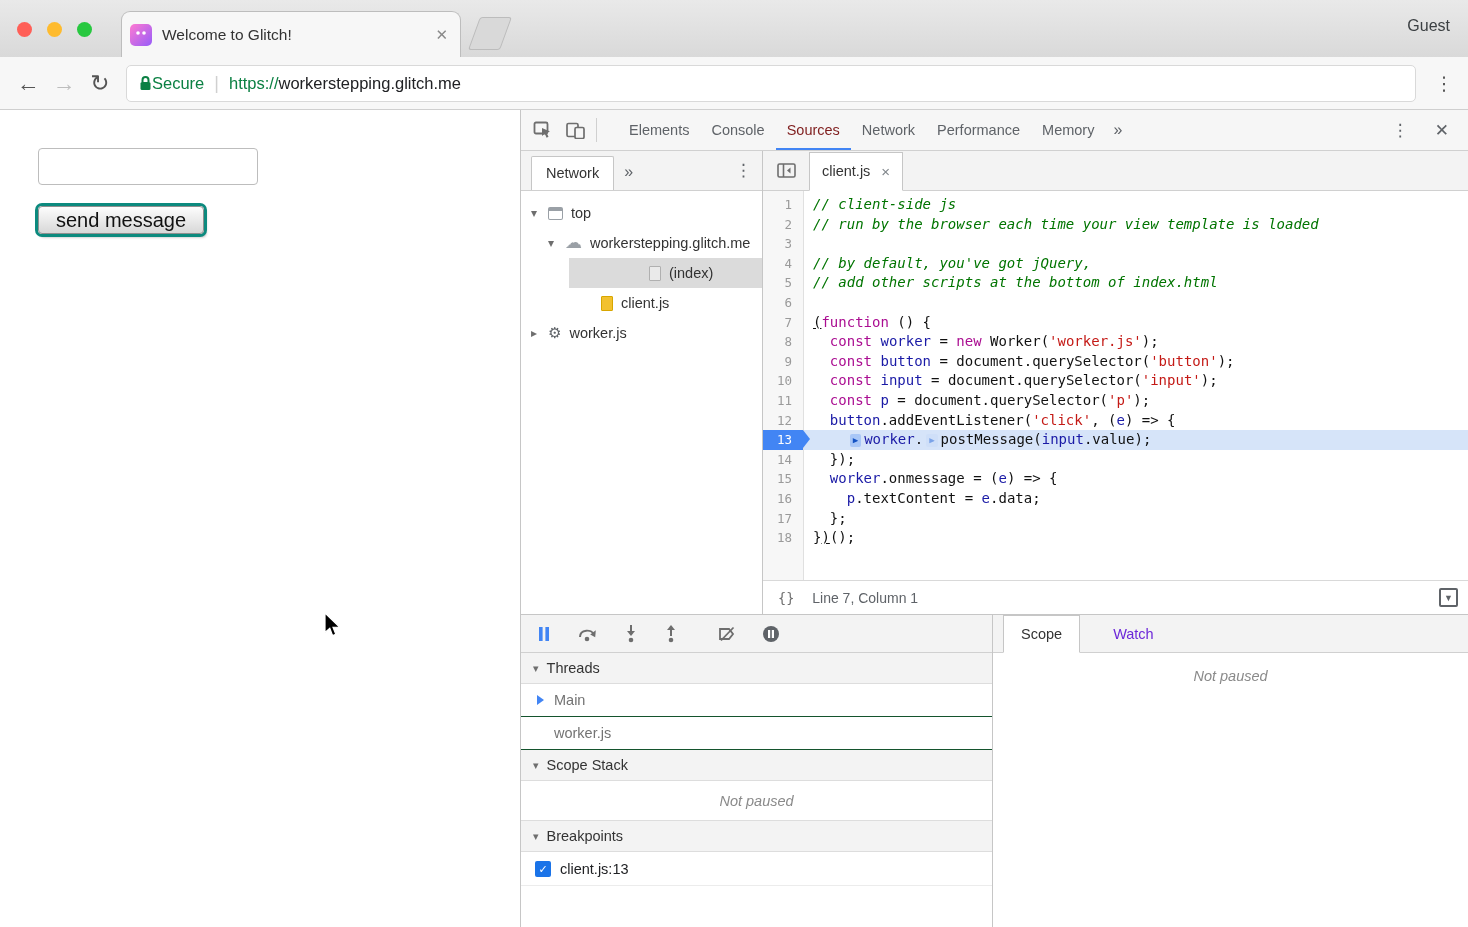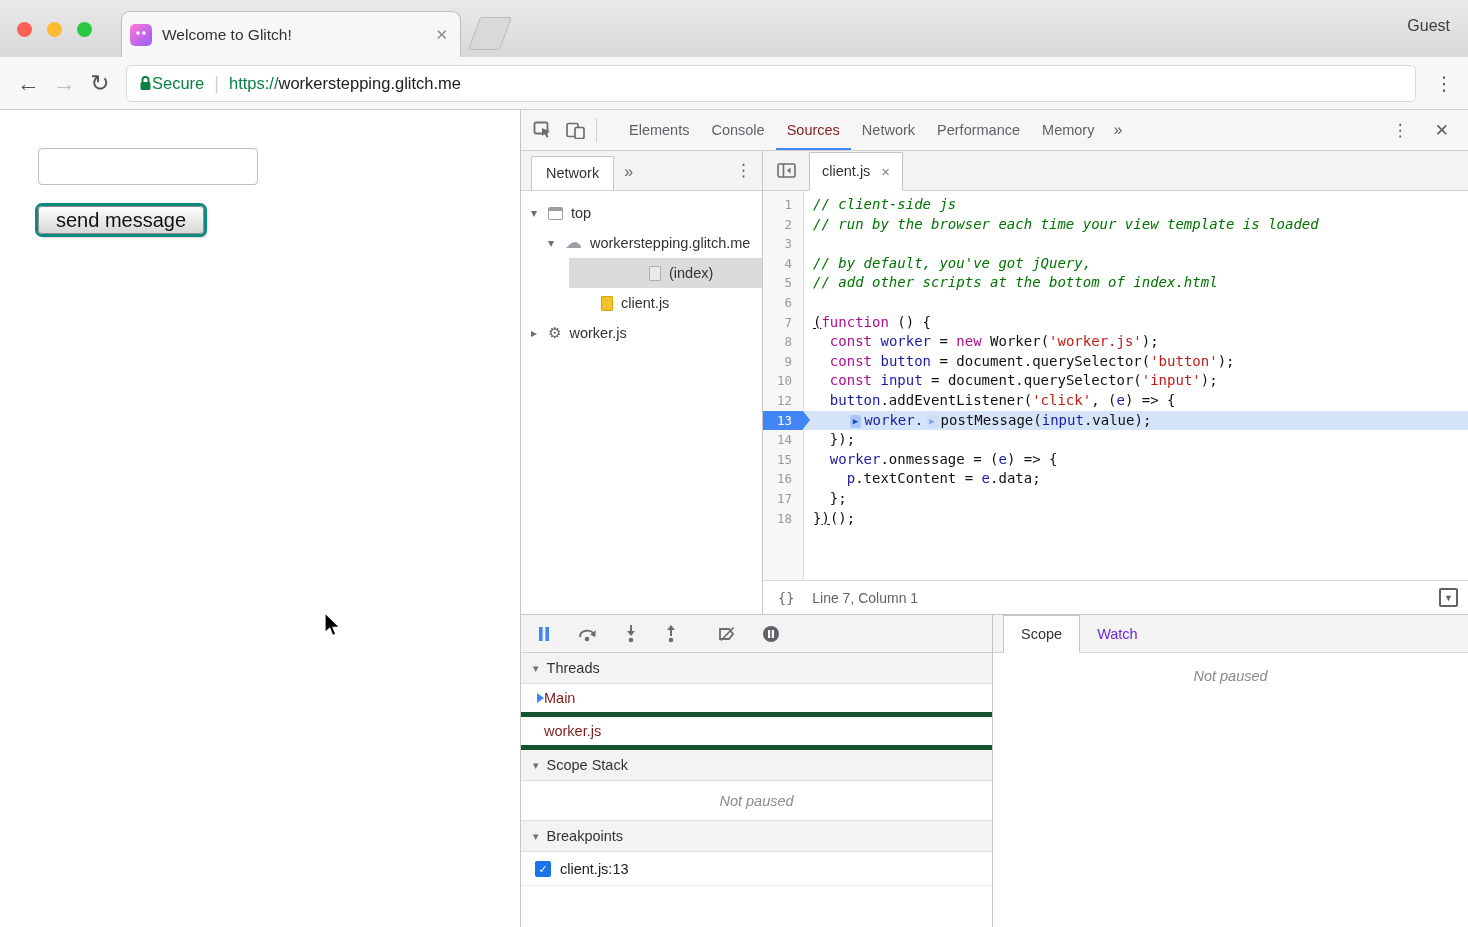--- a/index.html
+++ b/index.html
@@ -118,36 +118,36 @@
              font-size:9px; color:#5f6368; }
 
   .dt-debug { flex:1; min-height:0; display:flex; }
   .debug-left { width:472px; min-width:472px; border-right:1px solid #c6c6c6; display:flex; flex-direction:column; }
   .dbg-toolbar { height:38px; min-height:38px; background:#f3f3f3; border-bottom:1px solid #d0d0d0;
                  display:flex; align-items:center; padding-left:16px; gap:26px; }
   .dbg-btn { display:flex; align-items:center; justify-content:center; }
   .section-header { height:31px; min-height:31px; background:#f3f3f3; border-bottom:1px solid #ddd;
                     display:flex; align-items:center; padding-left:12px; gap:8px; font-size:14.5px; color:#333; }
   .section-caret { color:#6e6e6e; font-size:11px; }
-  .thread-row { height:33px; display:flex; align-items:center; border-bottom:5px solid #14532d;
-                padding-left:16px; font-size:14.5px; color:#7f1d1d; }
+  .thread-row { height:33px; display:flex; align-items:center; border-bottom:1px solid #14532d;
+                padding-left:16px; font-size:14.5px; color:#737373; gap:10px; }
   .thread-arrow { width:0; height:0; border-left:7px solid #4285f4;
                   border-top:5px solid transparent; border-bottom:5px solid transparent; }
   .thread-arrow.off { visibility:hidden; }
   .empty-state { height:40px; display:flex; align-items:center; justify-content:center;
                  color:#8a8a8a; font-style:italic; font-size:14.5px; border-bottom:1px solid #ddd; }
   .bp-item { padding:9px 0 8px 14px; border-bottom:1px solid #ececec; }
   .bp-line1 { display:flex; align-items:center; gap:9px; font-size:14.5px; color:#202124; }
   .bp-check { width:16px; height:16px; min-width:16px; background:#1a73e8; border-radius:2px; color:#fff;
               font-size:11px; display:flex; align-items:center; justify-content:center; }
   .bp-code { margin-top:7px; font-family:"DejaVu Sans Mono", monospace; font-size:13.5px; color:#222; }
 
   .debug-right { flex:1; min-width:0; display:flex; flex-direction:column; }
   .side-tabs { height:38px; min-height:38px; background:#f3f3f3; border-bottom:1px solid #d0d0d0;
-               display:flex; align-items:stretch; padding-left:10px; }
+               display:flex; align-items:stretch; padding-left:10px;gap:16px; }
   .side-tab { padding:0 17px; display:flex; align-items:center; font-size:14.5px; color:#6d28d9; }
   .side-tab.active { background:#fff; border:1px solid #c6c6c6; border-bottom:1px solid #fff;
                      margin-bottom:-1px; color:#333; }
   .side-empty { margin-top:15px; text-align:center; color:#8a8a8a; font-style:italic; font-size:14.5px; }
 </style>
 </head>
 <body>
 
 <div class="window">
 
@@ -289,20 +289,21 @@
               <div class="code-line"><span class="ln">1</span><span class="lc"><span class="tok-com">// client-side js</span></span></div>
               <div class="code-line"><span class="ln">2</span><span class="lc"><span class="tok-com">// run by the browser each time your view template is loaded</span></span></div>
               <div class="code-line"><span class="ln">3</span><span class="lc"></span></div>
               <div class="code-line"><span class="ln">4</span><span class="lc"><span class="tok-com">// by default, you've got jQuery,</span></span></div>
               <div class="code-line"><span class="ln">5</span><span class="lc"><span class="tok-com">// add other scripts at the bottom of index.html</span></span></div>
               <div class="code-line"><span class="ln">6</span><span class="lc"></span></div>
               <div class="code-line"><span class="ln">7</span><span class="lc"><span class="tok-match">(</span><span class="tok-kw">function</span><span class="tok-pln"> () {</span></span></div>
               <div class="code-line"><span class="ln">8</span><span class="lc"><span class="tok-pln">  </span><span class="tok-kw">const</span><span class="tok-pln"> </span><span class="tok-def">worker</span><span class="tok-pln"> = </span><span class="tok-kw">new</span><span class="tok-pln"> Worker(</span><span class="tok-str">'worker.js'</span><span class="tok-pln">);</span></span></div>
               <div class="code-line"><span class="ln">9</span><span class="lc"><span class="tok-pln">  </span><span class="tok-kw">const</span><span class="tok-pln"> </span><span class="tok-def">button</span><span class="tok-pln"> = document.querySelector(</span><span class="tok-str">'button'</span><span class="tok-pln">);</span></span></div>
               <div class="code-line"><span class="ln">10</span><span class="lc"><span class="tok-pln">  </span><span class="tok-kw">const</span><span class="tok-pln"> </span><span class="tok-def">input</span><span class="tok-pln"> = document.querySelector(</span><span class="tok-str">'input'</span><span class="tok-pln">);</span></span></div>
+              <div class="code-line"><span class="ln">11</span><span class="lc"><span class="tok-pln">  </span><span class="tok-kw">const</span><span class="tok-pln"> </span><span class="tok-def">p</span><span class="tok-pln"> = document.querySelector(</span><span class="tok-str">'p'</span><span class="tok-pln">);</span></span></div>
               <div class="code-line"><span class="ln">12</span><span class="lc"><span class="tok-pln">  </span><span class="tok-def">button</span><span class="tok-pln">.addEventListener(</span><span class="tok-str">'click'</span><span class="tok-pln">, (</span><span class="tok-def">e</span><span class="tok-pln">) =&gt; {</span></span></div>
               <div class="code-line current"><span class="ln">13</span><span class="lc"><span class="tok-pln">    </span><span class="tok-markd">▶</span><span class="tok-def">worker</span><span class="tok-pln">.</span><span class="tok-markl">▶</span><span class="tok-pln">postMessage(</span><span class="tok-def">input</span><span class="tok-pln">.value);</span></span></div>
               <div class="code-line"><span class="ln">14</span><span class="lc"><span class="tok-pln">  });</span></span></div>
               <div class="code-line"><span class="ln">15</span><span class="lc"><span class="tok-pln">  </span><span class="tok-def">worker</span><span class="tok-pln">.onmessage = (</span><span class="tok-def">e</span><span class="tok-pln">) =&gt; {</span></span></div>
               <div class="code-line"><span class="ln">16</span><span class="lc"><span class="tok-pln">    </span><span class="tok-def">p</span><span class="tok-pln">.textContent = </span><span class="tok-def">e</span><span class="tok-pln">.data;</span></span></div>
               <div class="code-line"><span class="ln">17</span><span class="lc"><span class="tok-pln">  };</span></span></div>
               <div class="code-line"><span class="ln">18</span><span class="lc"><span class="tok-pln">}</span><span class="tok-match">)</span><span class="tok-pln">();</span></span></div>
             </div>
           <div class="ed-status">
             <span class="braces">{}</span>

